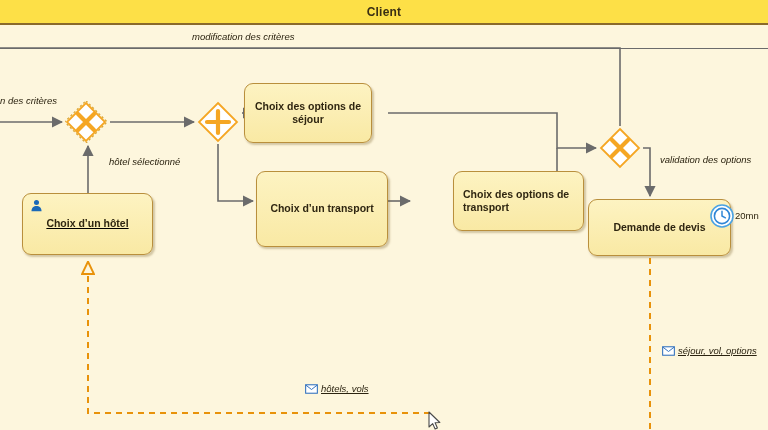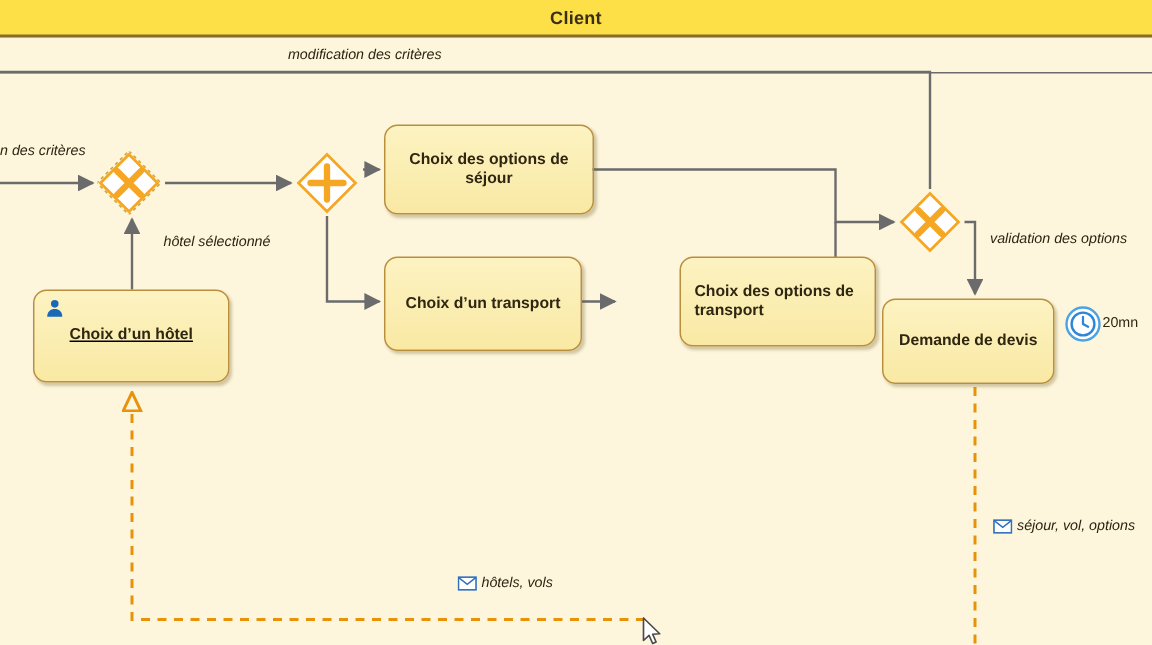--- a/index.html
+++ b/index.html
@@ -96,20 +96,21 @@
   }
   .msg-label {
     position: absolute;
     font-size: 9.5px;
     font-style: italic;
     color: #2b2310;
     white-space: nowrap;
     display: flex;
     align-items: center;
     gap: 3px;
+    text-decoration: underline;
   }
   .envelope-icon {
     width: 13px;
     height: 10px;
     flex: 0 0 auto;
   }
   .cursor {
     position: absolute;
     width: 14px;
     height: 20px;
@@ -162,33 +163,33 @@
   </div>
 
   <div class="task" style="left:22px; top:193px; width:131px; height:62px;text-decoration:underline;">
     <svg class="user-icon" viewBox="0 0 16 16" xmlns="http://www.w3.org/2000/svg">
       <circle cx="8" cy="4.4" r="3.1" fill="#1a69b8"></circle>
       <path d="M 1.8 15 C 1.8 10.6 4.6 8.6 8 8.6 C 11.4 8.6 14.2 10.6 14.2 15 Z" fill="#1a69b8"></path>
     </svg>
     <span class="task-label">Choix d’un hôtel</span>
   </div>
 
-  <div class="task" style="left:256px; top:83px; width:140px; height:60px;">
+  <div class="task" style="left:244px; top:83px; width:128px; height:60px;">
     <span class="task-label">Choix des options de séjour</span>
   </div>
 
-  <div class="task" style="left:256px; top:171px; width:132px; height:63px;">
+  <div class="task" style="left:256px; top:171px; width:132px; height:76px;">
     <span class="task-label">Choix d’un transport</span>
   </div>
 
   <div class="task" style="left:413px; top:171px; width:131px; height:60px;margin-left:40px;">
     <span class="task-label left-align">Choix des options de transport</span>
   </div>
 
-  <div class="task" style="left:588px; top:199px; width:115px; height:57px;">
+  <div class="task" style="left:588px; top:199px; width:143px; height:57px;">
     <span class="task-label">Demande de devis</span>
   </div>
 
   <svg class="gateway" style="left:65px; top:101px;" viewBox="0 0 42 42" xmlns="http://www.w3.org/2000/svg">
     <polygon points="21,2 40,21 21,40 2,21" fill="#ffffff" stroke="#f5a623" stroke-width="1.8"></polygon>
     <polygon points="21,2 40,21 21,40 2,21" fill="none" stroke="#d8a32f" stroke-width="1" stroke-dasharray="2,2" transform="scale(1.12) translate(-2.3,-2.3)"></polygon>
     <path d="M 13 13 L 29 29 M 29 13 L 13 29" stroke="#f5a623" stroke-width="4.2" stroke-linecap="round"></path>
   </svg>
 
   <svg class="gateway" style="left:197px; top:101px;" viewBox="0 0 42 42" xmlns="http://www.w3.org/2000/svg">

